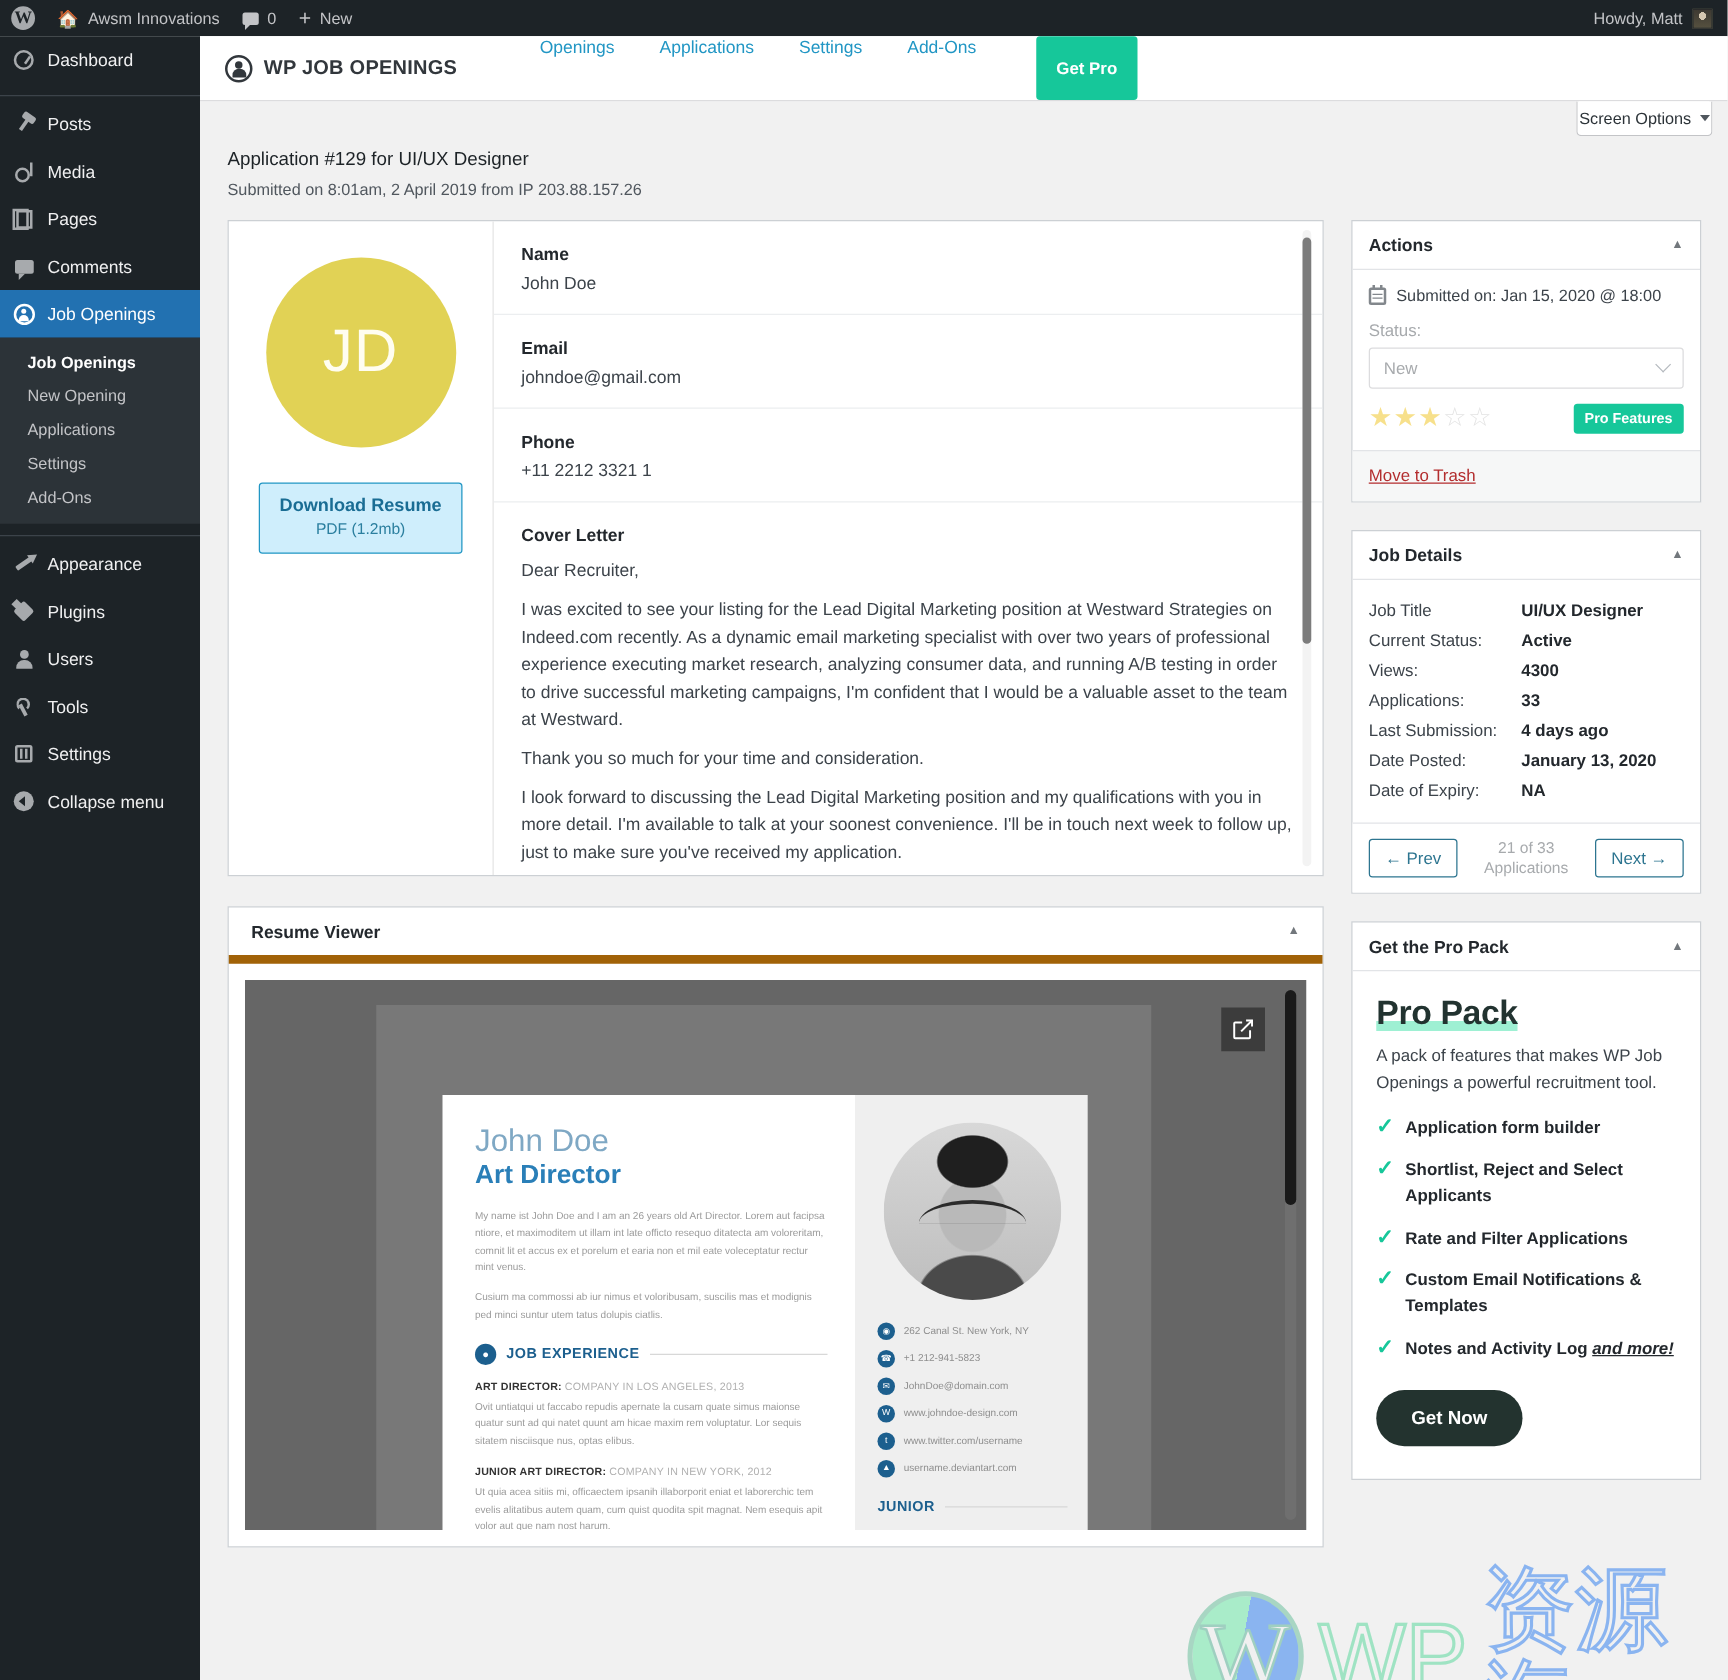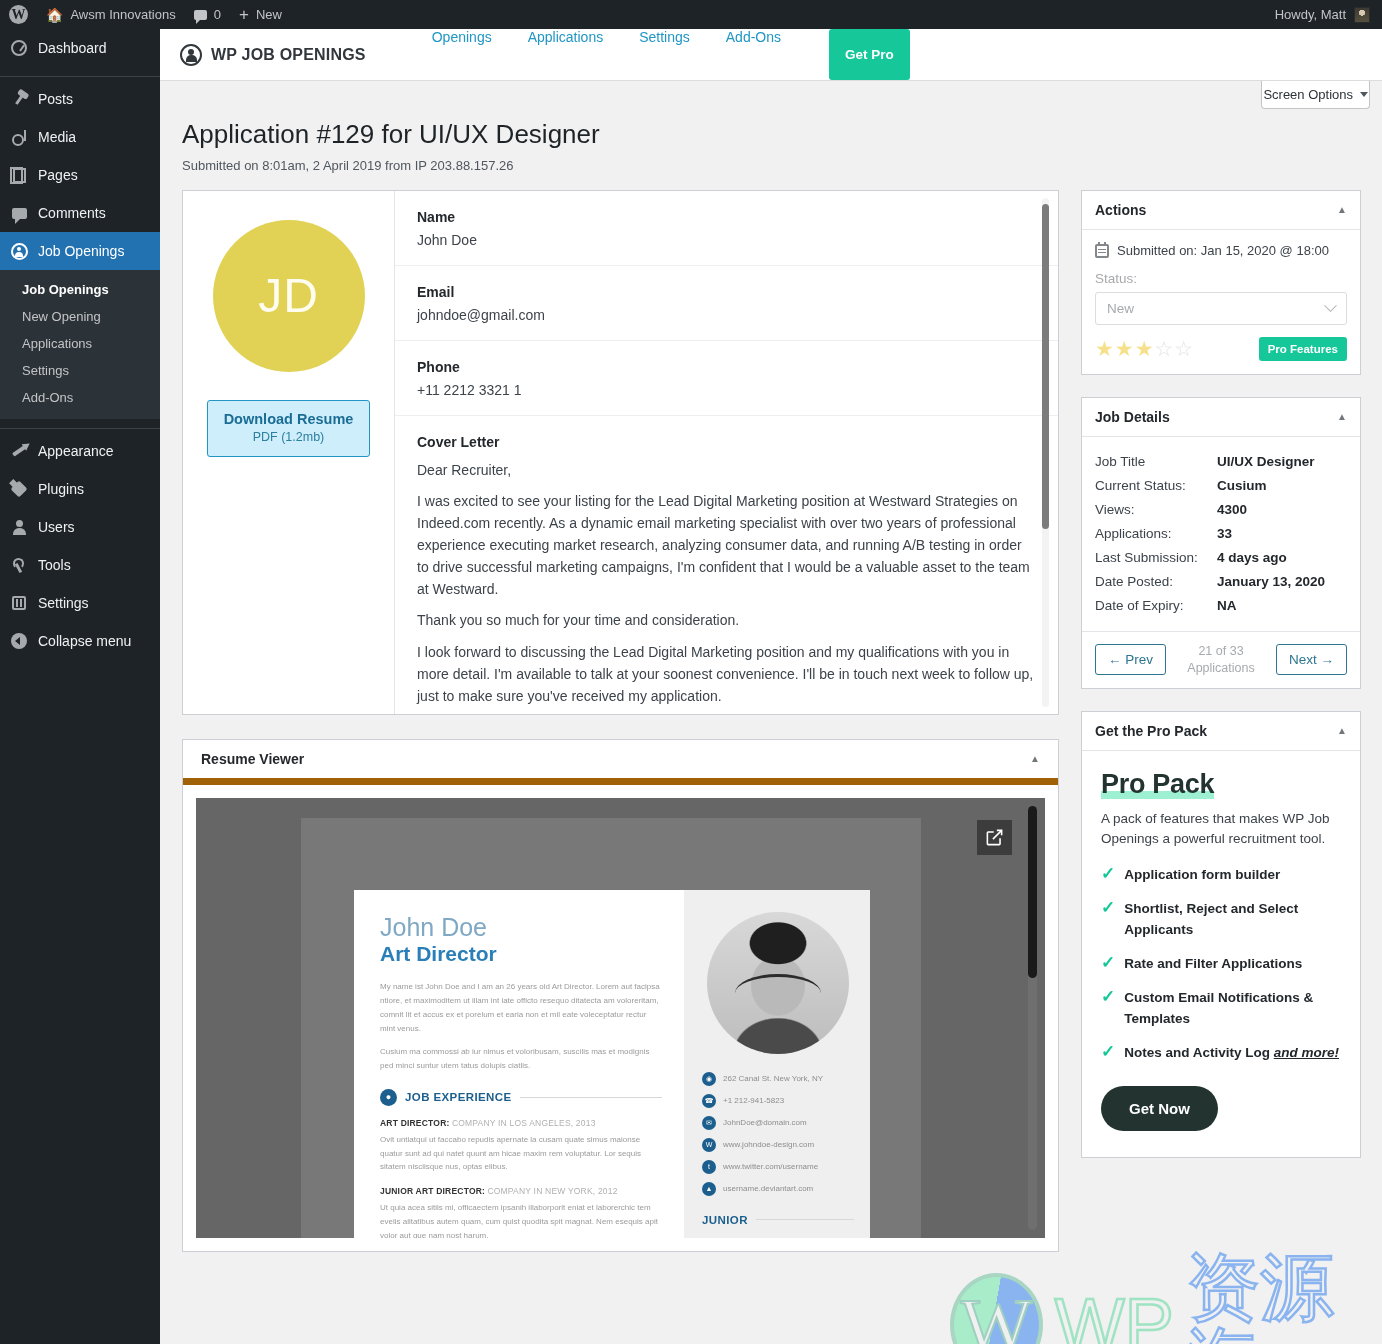--- a/index.html
+++ b/index.html
@@ -137,21 +137,21 @@
     position: absolute; right: 12px; top: 52px;
     background: #fff; border: 1px solid #c3c4c7; border-top: none;
     border-radius: 0 0 4px 4px; padding: 6px 1px;
     font-size: 13px; color: #2c3338; cursor: pointer;
     display: flex; align-items: center; gap: 7px;
   }
   .caret-down { border-top: 5px solid #50575e; border-left: 4px solid transparent; border-right: 4px solid transparent; }
 
   
   #page-head { padding: 37px 22px 0 22px; }
-  #page-head h1 { font-size: 26px; font-weight: 400; color: #1d2327; line-height: 1.3; }
+  #page-head h1 { font-size: 15px; font-weight: 400; color: #1d2327; line-height: 1.3; }
   #page-head .sub { font-size: 13px; color: #50575e; margin-top: 6px; }
 
   
   #cols { display: flex; padding: 17px 20px 0 22px; gap: 22px; align-items: flex-start; }
   #col-main { width: 877px; }
   #col-side { width: 280px; }
 
   
   .card { background: #fff; border: 1px solid #ccd0d4; }
   #applicant-card { display: flex; height: 525px; overflow: hidden; position: relative; }
@@ -646,37 +646,40 @@
             <div class="stars">
               <span class="star-on">★</span>
               <span class="star-on">★</span>
               <span class="star-on">★</span>
               <span class="star-off">☆</span>
               <span class="star-off">☆</span>
             </div>
             <button class="pro-features-btn">Pro Features</button>
           </div>
         </div>
+        <div class="panel-foot">
+          <span class="trash-link">Move to Trash</span>
+        </div>
       </div>
 
       <div class="panel">
         <div class="panel-head">
           <span class="ttl">Job Details</span>
           <span class="toggle-ind">▲</span>
         </div>
         <div class="panel-body">
           <table class="jd-table">
             <tbody>
                 <tr>
               <td class="k">Job Title</td>
               <td class="v v-link">UI/UX Designer</td>
             </tr>
             <tr>
               <td class="k">Current Status:</td>
-              <td class="v v-green">Cusium</td>
+              <td class="v v-green">Active</td>
             </tr>
             <tr>
               <td class="k">Views:</td>
               <td class="v">4300</td>
             </tr>
             <tr>
               <td class="k">Applications:</td>
               <td class="v v-link">33</td>
             </tr>
             <tr>

